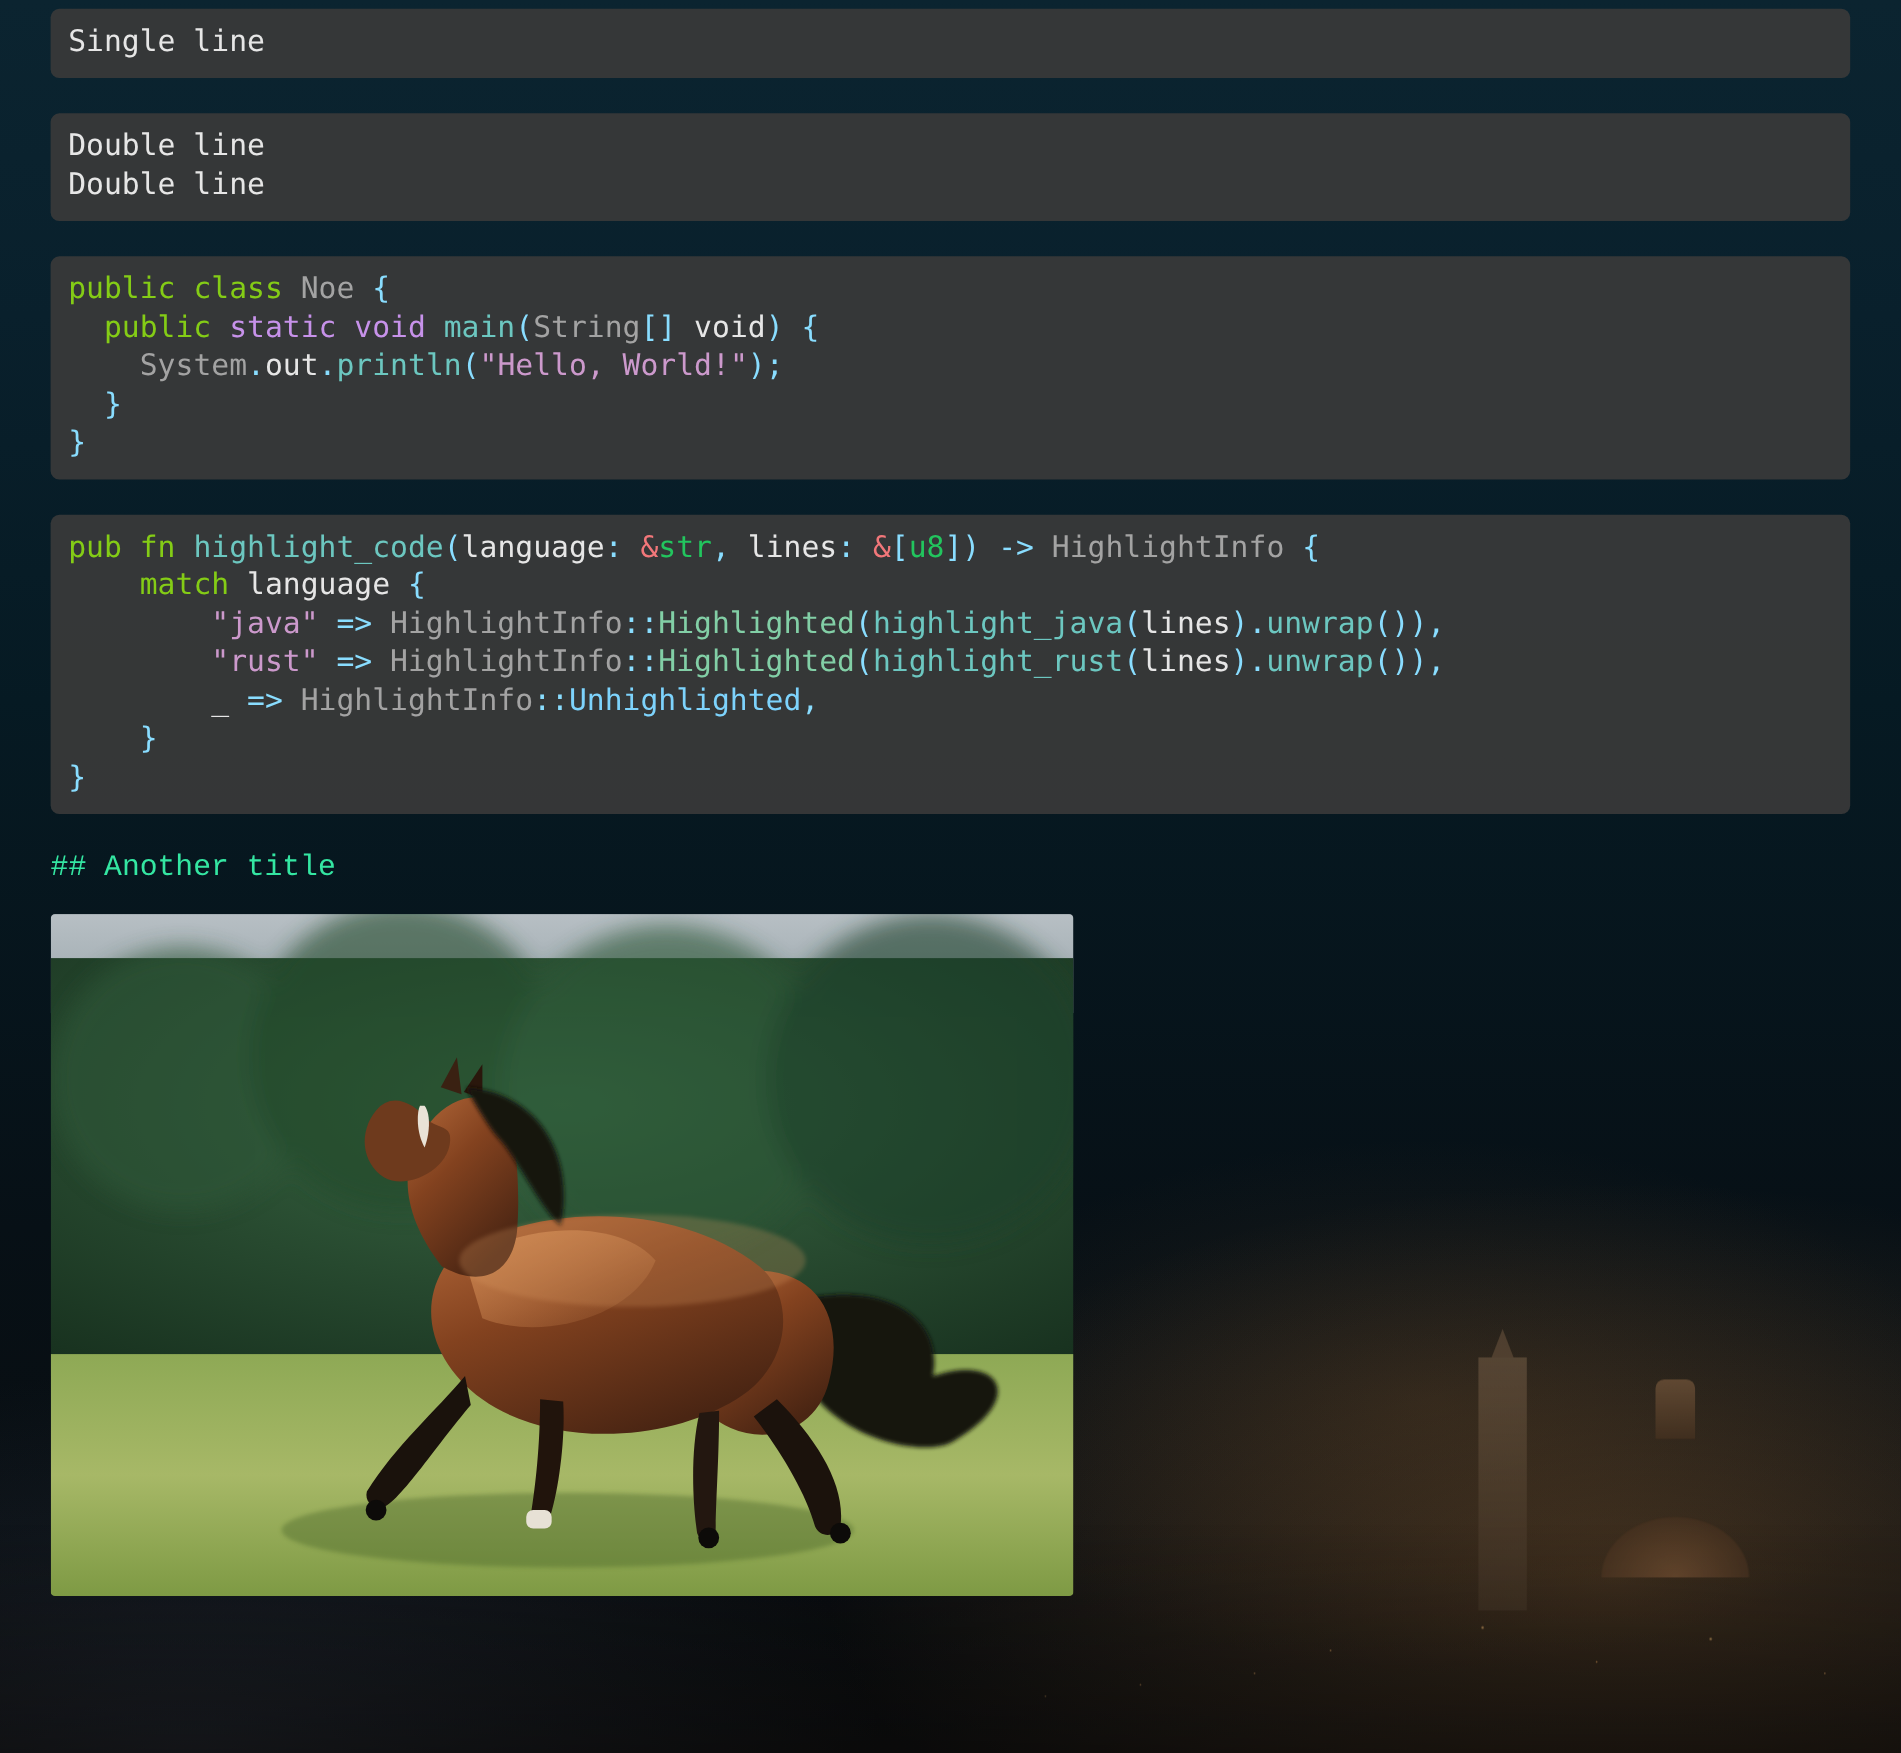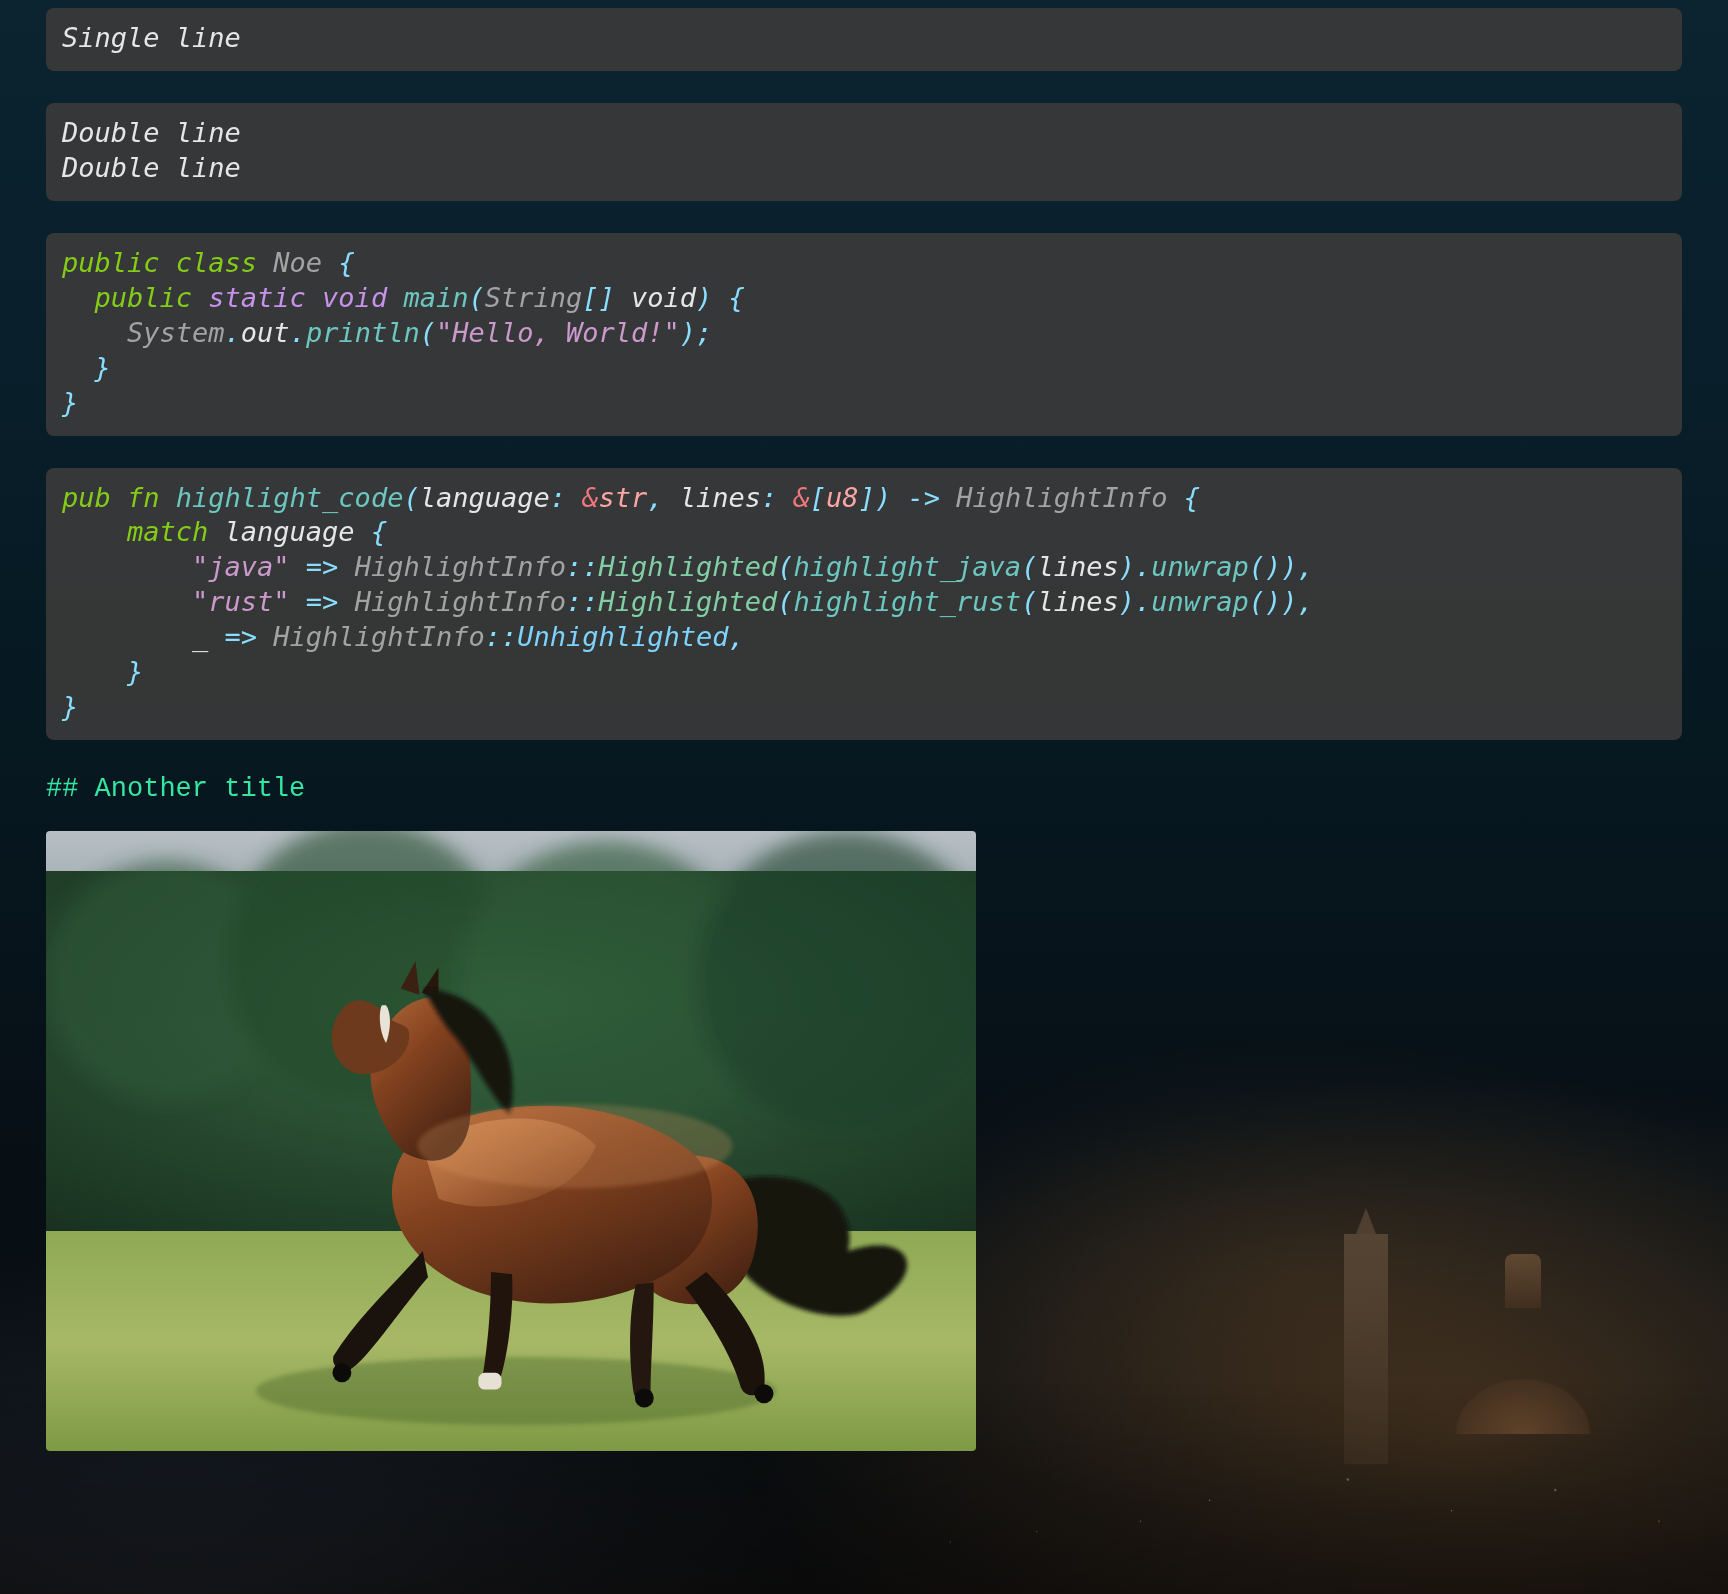--- a/index.html
+++ b/index.html
@@ -91,21 +91,20 @@
     background: rgba(58,58,58,0.92);
     color: #e6e6e6;
     border-radius: 8px;
     padding: 14px 16px;
     margin: 0 0 32px 0;
     font-size: 27px;
     line-height: 1.22;
     white-space: pre;
     overflow-x: auto;
     font-family: inherit;
-    font-style: italic;
   }
   .heading {
     color: #34e6a2;
     font-size: 27px;
     line-height: 1.3;
     margin: 0 0 24px 0;
     font-family: inherit;
   }
   .image-frame {
     width: 930px;
@@ -120,21 +119,21 @@
   
   .tk  { color: #e6e6e6; }      
   .kw  { color: #84cc16; }      
   .kw2 { color: #c792ea; }      
   .fn  { color: #6cc7c0; }      
   .ty  { color: #a3a3a3; }      
   .id  { color: #e6e6e6; }      
   .str { color: #cc99cc; }      
   .pun { color: #89ddff; }      
   .amp { color: #f2777a; }      
-  .prim{ color: #fca5a5; }      
+  .prim{ color: #22c55e; }      
   .enum{ color: #7dd3fc; }      
   .op  { color: #89ddff; }      
   .call{ color: #82cfa6; }      
   .und { color: #e6e6e6; }      
 </style>
 </head>
 <body>
 <div class="bg"></div>
 <div class="skyline">
   <div class="lowrise"></div>

